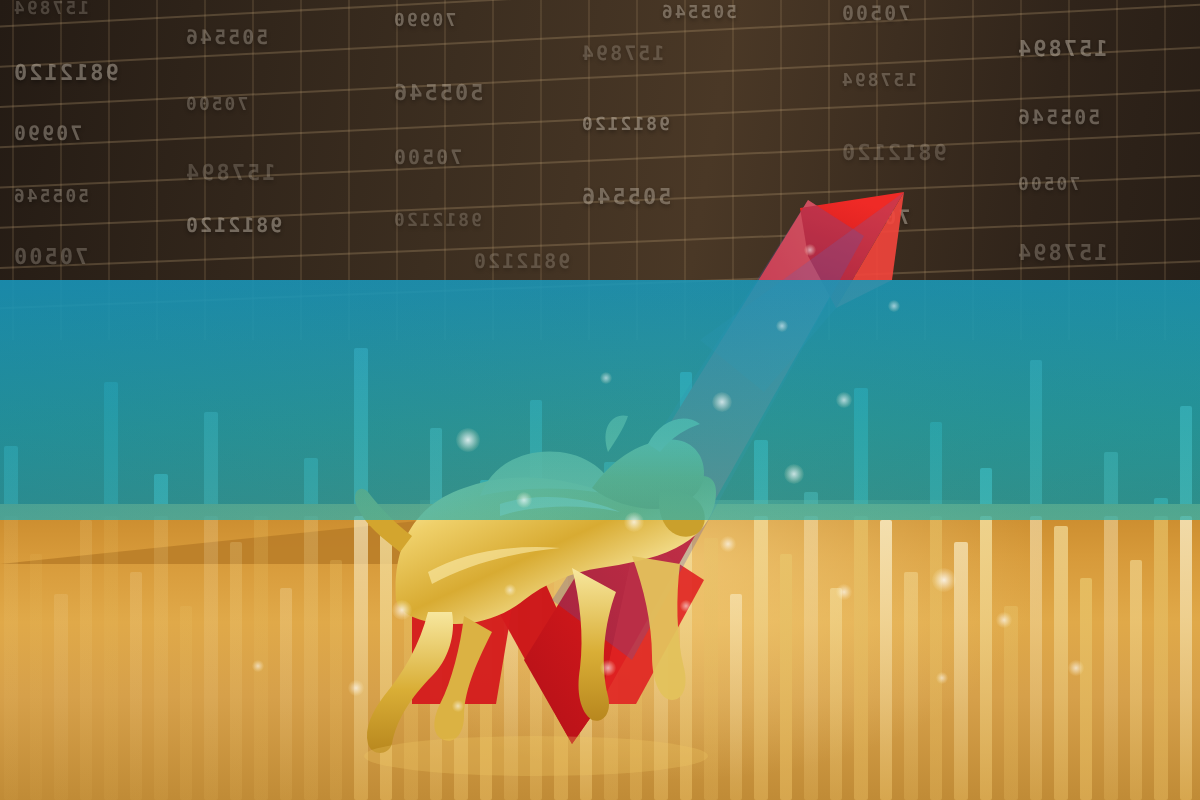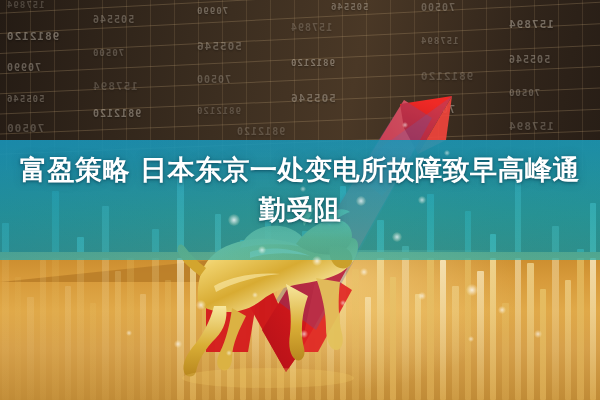--- a/index.html
+++ b/index.html
@@ -392,15 +392,14 @@
       <div class="spark" style="left: 468px; top: 336px; width: 6px; height: 6px; opacity: 0.6;"></div>
       <div class="spark" style="left: 174px; top: 340px; width: 8px; height: 8px; opacity: 0.68;"></div>
       <div class="spark" style="left: 126px; top: 330px; width: 6px; height: 6px; opacity: 0.6;"></div>
       <div class="spark" style="left: 534px; top: 330px; width: 8px; height: 8px; opacity: 0.68;"></div>
       <div class="spark" style="left: 226px; top: 350px; width: 6px; height: 6px; opacity: 0.6;"></div>
       <div class="spark" style="left: 300px; top: 186px; width: 6px; height: 6px; opacity: 0.6;"></div>
       <div class="spark" style="left: 402px; top: 122px; width: 6px; height: 6px; opacity: 0.6;"></div>
       <div class="spark" style="left: 444px; top: 150px; width: 6px; height: 6px; opacity: 0.6;"></div>
     </div>
 
-  <div class="headline">富盈策略 日本东京一处变电所故障致早高峰通勤受阻</div>
 
 </div>
 
 </body></html>

